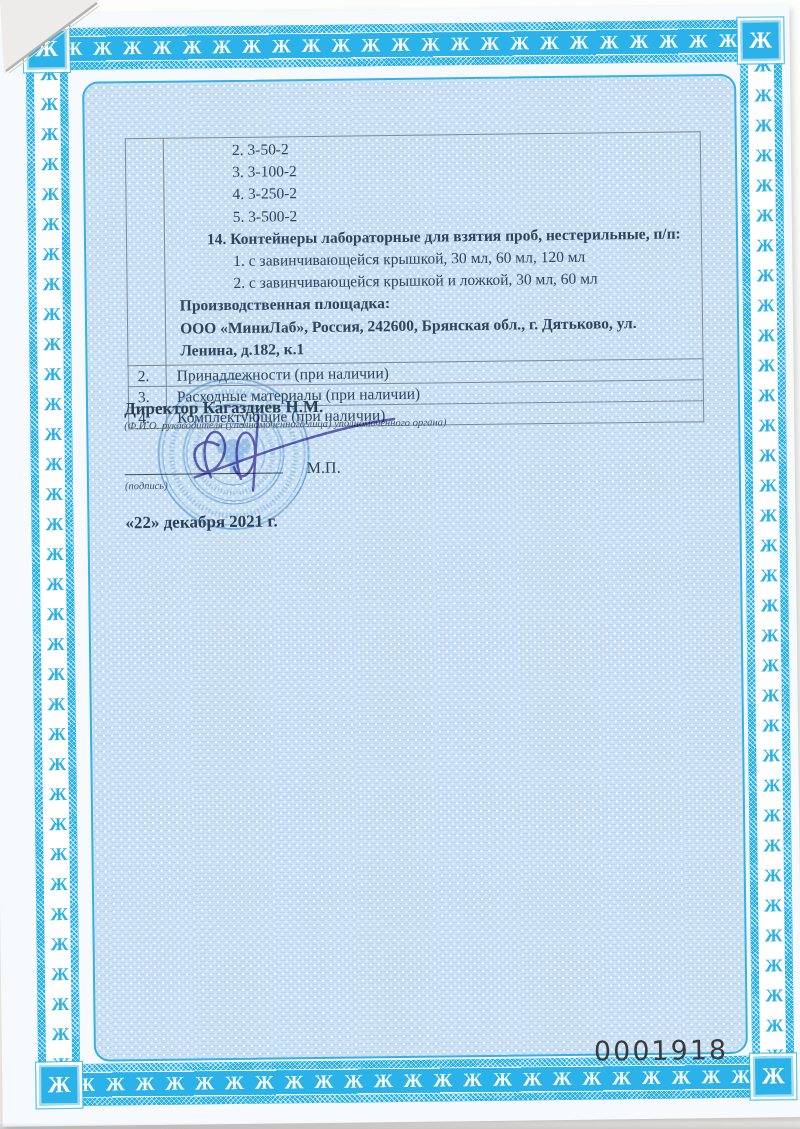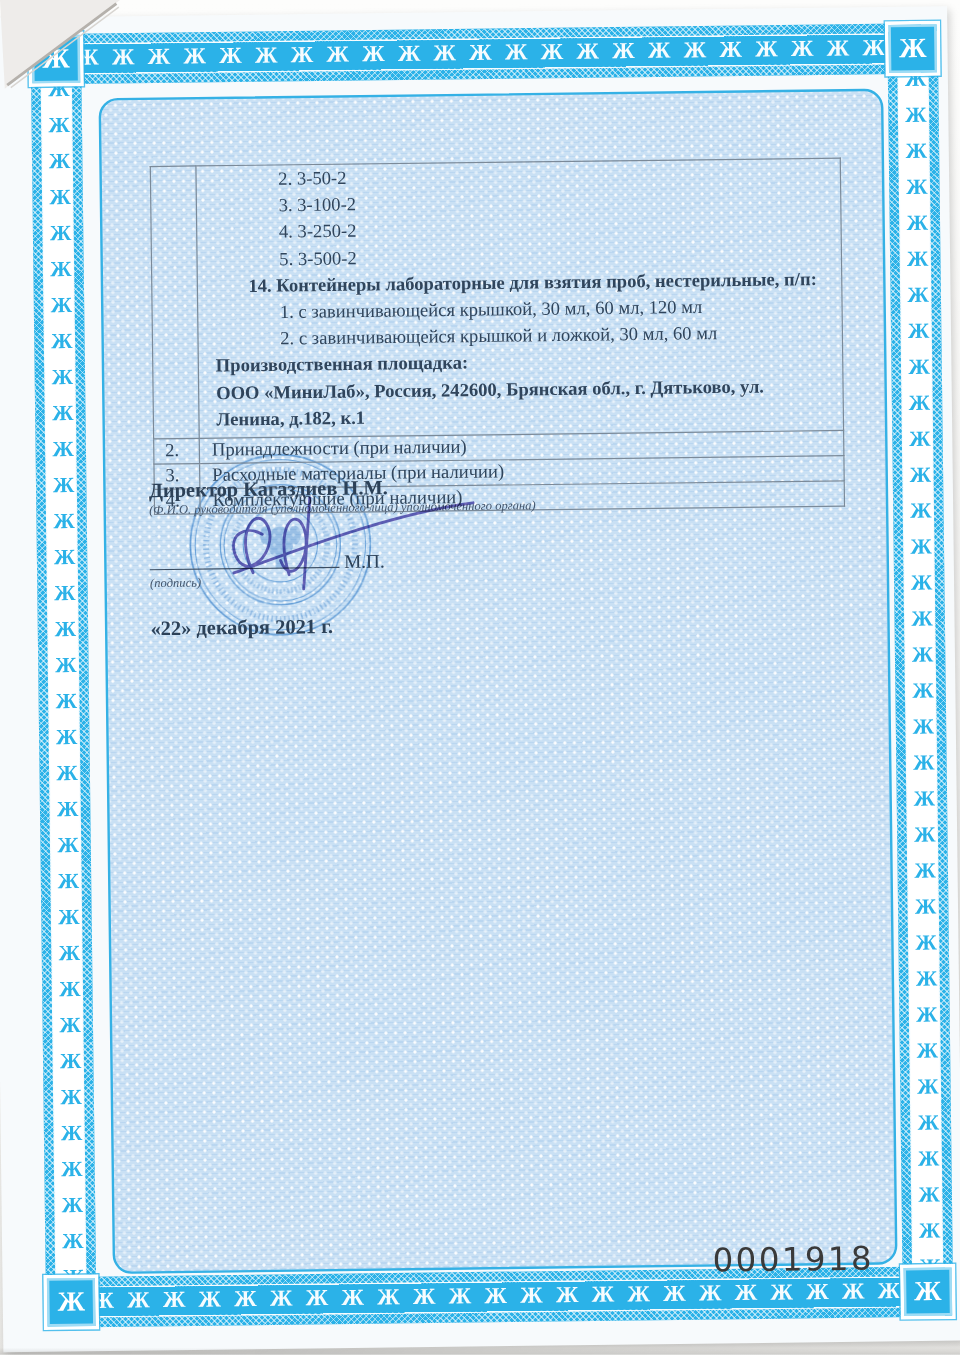--- a/index.html
+++ b/index.html
@@ -70,21 +70,21 @@
   .bold { font-weight:bold; }
   tr.small-row td { height:20px; line-height:18px; padding-top:1px; padding-bottom:1px; }
   tr.small-row td.label { padding-left:10px; }
 
   
   .sig-block { position:absolute; left:130px; top:386px; width:480px; color:#2c4158; z-index:4; }
   .director { font-weight:bold; font-size:17px; }
   .caption { font-style:italic; font-size:10.5px; color:#43556c; margin-top:1px; }
   .sign-row { margin-top:30px; font-size:16px; }
   .sig-line { display:inline-block; width:158px; border-bottom:1.3px solid #3a4c61; height:14px; }
-  .mp { margin-left:4px;text-align:right; }
+  .mp { margin-left:24px;text-align:right; }
   .date-line { font-weight:bold; font-size:17px; margin-top:22px; }
 
   .stamp { position:absolute; left:152px; top:354px; z-index:2; opacity:.85;
     mix-blend-mode:multiply; filter:blur(.3px); }
   .autograph { position:absolute; left:180px; top:385px; z-index:5;
     mix-blend-mode:multiply; }
 
   
   .serial { position:absolute; left:592px; top:1028px; z-index:3;
     font-family:"DejaVu Sans","Liberation Sans",sans-serif;

